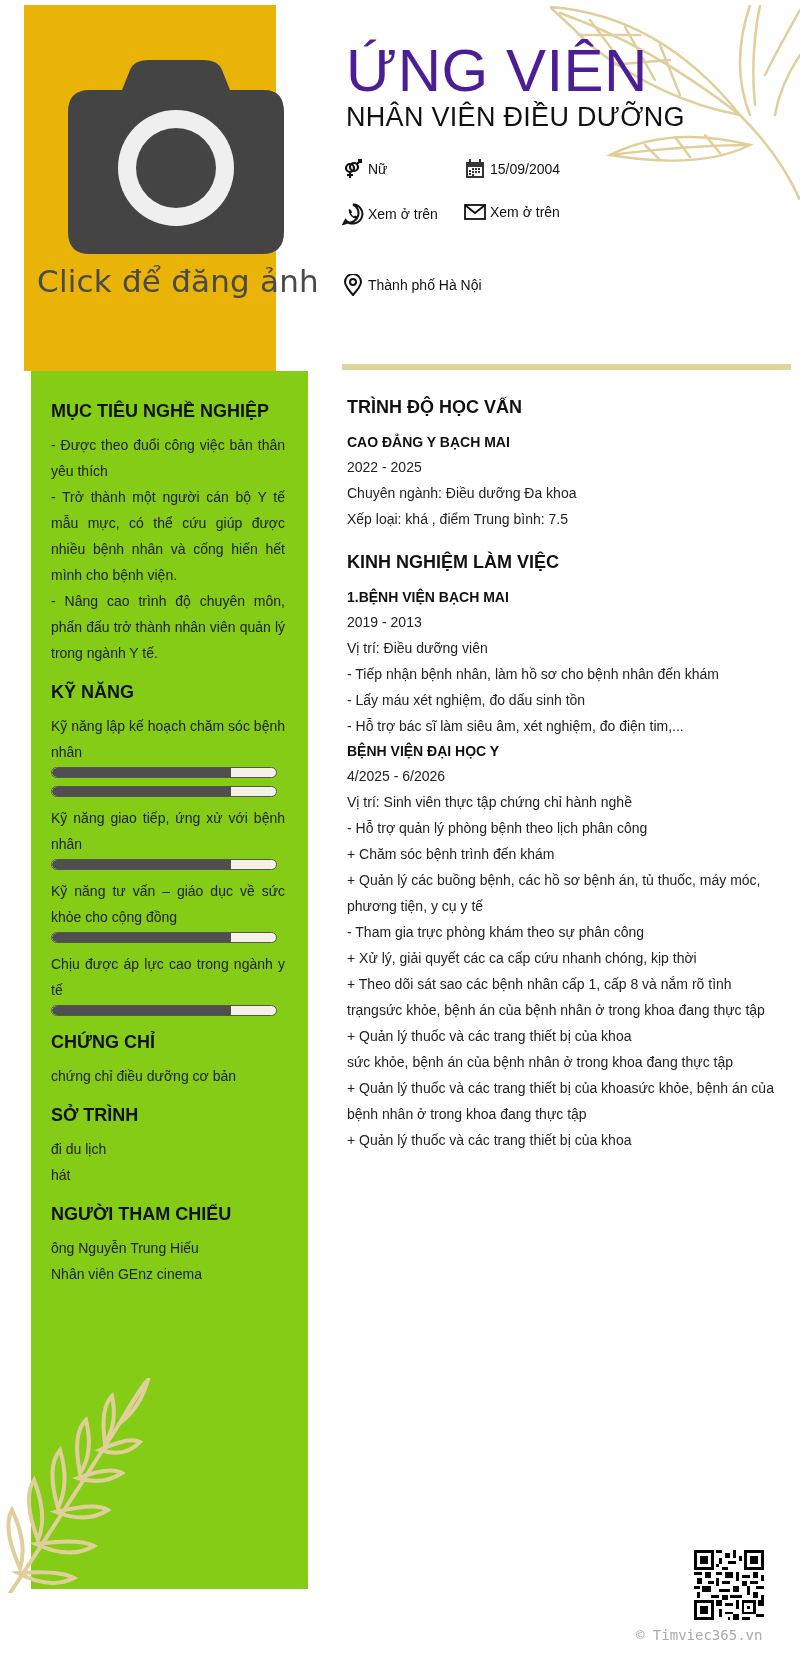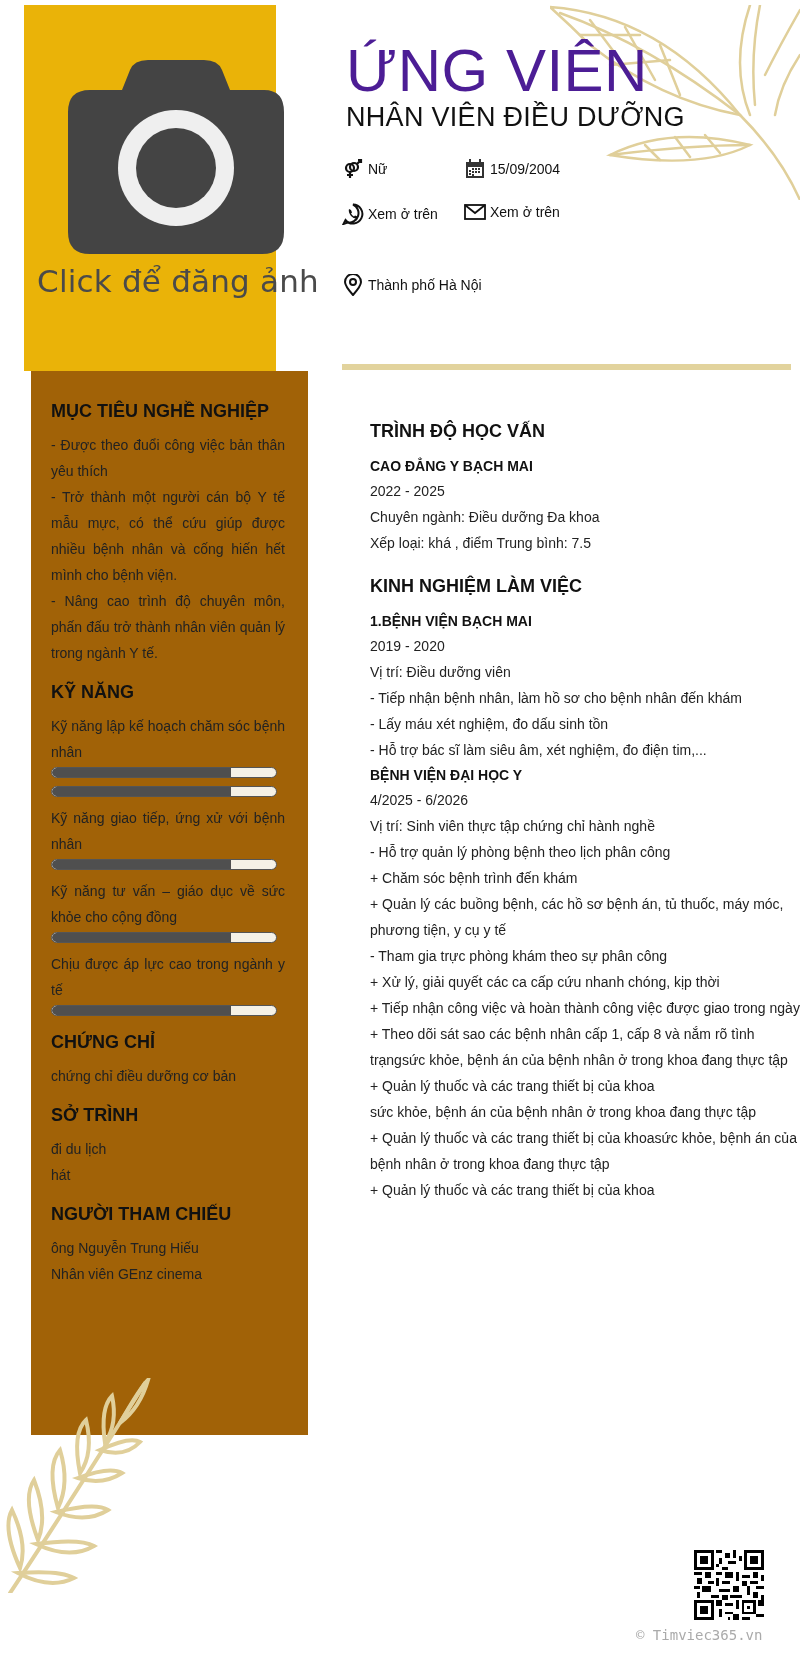--- a/index.html
+++ b/index.html
@@ -5,21 +5,21 @@
   * { box-sizing: border-box; margin: 0; padding: 0; }
   html, body { width: 800px; height: 1656px; background: #ffffff; overflow: hidden; }
   body { position: relative; font-family: "Liberation Sans", "DejaVu Sans", sans-serif; color: #111; }
 
   
   .photo { position: absolute; left: 0; top: 5px; width: 252px; height: 366px; background: #eab308; cursor: pointer; margin-left: 24px; }
   .photo .cam { position: absolute; left: 44px; top: 55px; width: 216px; height: 194px; }
   .photo .cam-label { position: absolute; left: 0; width: 308px; top: 258px; text-align: center; font-family: "DejaVu Sans", sans-serif; font-size: 31px; color: #4a4a4a; letter-spacing: 0.2px; }
 
   
-  .sidebar { position: absolute; left: 31px; top: 371px; width: 277px; height: 1064px; background: #a16207; }
+  .sidebar { position: absolute; left: 31px; top: 371px; width: 277px; height: 1218px; background: #84cc16; }
   .sidebar-inner { position: absolute; left: 20px; top: 30px; width: 234px; }
   .side-section { margin-bottom: 16px; }
   .side-h { font-family: "Liberation Sans", sans-serif; font-weight: bold; font-size: 18px; color: #111; margin-bottom: 10px; }
   .side-p { font-size: 14px; line-height: 26px; color: #222; text-align: justify; }
   .side-list div { font-size: 14px; line-height: 26px; color: #222; }
   .skill { margin-bottom: 4px; }
   .skill-label { font-size: 14px; line-height: 26px; color: #222; text-align: justify; }
   .skill-bar { position: relative; width: 226px; height: 11px; border: 1px solid #555; border-radius: 6px; background: #f5f1e6; margin: 2px 0 8px 0; overflow: hidden; }
   .skill-fill { position: absolute; left: 0; top: 0; bottom: 0; background: #4f4f4f; border-radius: 6px 0 0 6px; }
 
@@ -33,21 +33,21 @@
   .info .ic { width: 22px; height: 22px; margin-right: 4px; display: inline-flex; align-items: center; justify-content: center; }
   .info-gender { left: 342px; top: 158px; }
   .info-dob { left: 464px; top: 158px; }
   .info-phone { left: 342px; top: 203px; }
   .info-email { left: 464px; top: 201px; }
   .info-addr { left: 342px; top: 250px; margin-top: 24px; }
 
   .divider { position: absolute; left: 342px; top: 364px; width: 449px; height: 6px; background: #e2d39d; }
 
   
-  .main { position: absolute; left: 347px; top: 421px; width: 430px; margin-left: 23px; }
+  .main { position: absolute; left: 347px; top: 397px; width: 430px; }
   .main-h { font-weight: bold; font-size: 18px; color: #111; margin-bottom: 12px; }
   .main-section { margin-bottom: 20px; }
   .org { font-weight: bold; font-size: 14px; line-height: 24px; color: #111; }
   .line { font-size: 14px; line-height: 26px; color: #222; }
 
   
   .qr { position: absolute; left: 694px; top: 1550px; width: 70px; height: 70px; }
   .copyright { position: absolute; left: 636px; top: 1627px; font-family: "DejaVu Sans Mono", monospace; font-size: 14px; color: #aaaaaa; }
 </style>
 </head>
@@ -241,37 +241,36 @@
     <div class="line">2022 - 2025</div>
     <div class="line">Chuyên ngành: Điều dưỡng Đa khoa</div>
     <div class="line">Xếp loại: khá , điểm Trung bình: 7.5</div>
   </div>
 
   <div class="main-section">
     <div class="main-h">KINH NGHIỆM LÀM VIỆC</div>
 
     <div>
       <div class="org">1.BỆNH VIỆN BẠCH MAI</div>
-      <div class="line">2019 - 2020</div>
+      <div class="line">2019 - 2013</div>
       <div class="line">Vị trí: Điều dưỡng viên</div>
       <div class="line">- Tiếp nhận bệnh nhân, làm hồ sơ cho bệnh nhân đến khám</div>
       <div class="line">- Lấy máu xét nghiệm, đo dấu sinh tồn</div>
       <div class="line">- Hỗ trợ bác sĩ làm siêu âm, xét nghiệm, đo điện tim,...</div>
     </div>
 
     <div>
       <div class="org">BỆNH VIỆN ĐẠI HỌC Y</div>
       <div class="line">4/2025 - 6/2026</div>
       <div class="line">Vị trí: Sinh viên thực tập chứng chỉ hành nghề</div>
       <div class="line">- Hỗ trợ quản lý phòng bệnh theo lịch phân công</div>
       <div class="line">+ Chăm sóc bệnh trình đến khám</div>
       <div class="line">+ Quản lý các buồng bệnh, các hồ sơ bệnh án, tủ thuốc, máy móc, phương tiện, y cụ y tế</div>
       <div class="line">- Tham gia trực phòng khám theo sự phân công</div>
       <div class="line">+ Xử lý, giải quyết các ca cấp cứu nhanh chóng, kịp thời</div>
-      <div class="line">+ Tiếp nhận công việc và hoàn thành công việc được giao trong ngày</div>
       <div class="line">+ Theo dõi sát sao các bệnh nhân cấp 1, cấp 8 và nắm rõ tình trạngsức khỏe, bệnh án của bệnh nhân ở trong khoa đang thực tập</div>
       <div class="line">+ Quản lý thuốc và các trang thiết bị của khoa</div>
       <div class="line">sức khỏe, bệnh án của bệnh nhân ở trong khoa đang thực tập</div>
       <div class="line">+ Quản lý thuốc và các trang thiết bị của khoasức khỏe, bệnh án của bệnh nhân ở trong khoa đang thực tập</div>
       <div class="line">+ Quản lý thuốc và các trang thiết bị của khoa</div>
     </div>
   </div>
 </div>
 
 <svg class="qr" viewBox="0 0 25 25" shape-rendering="crispEdges">

